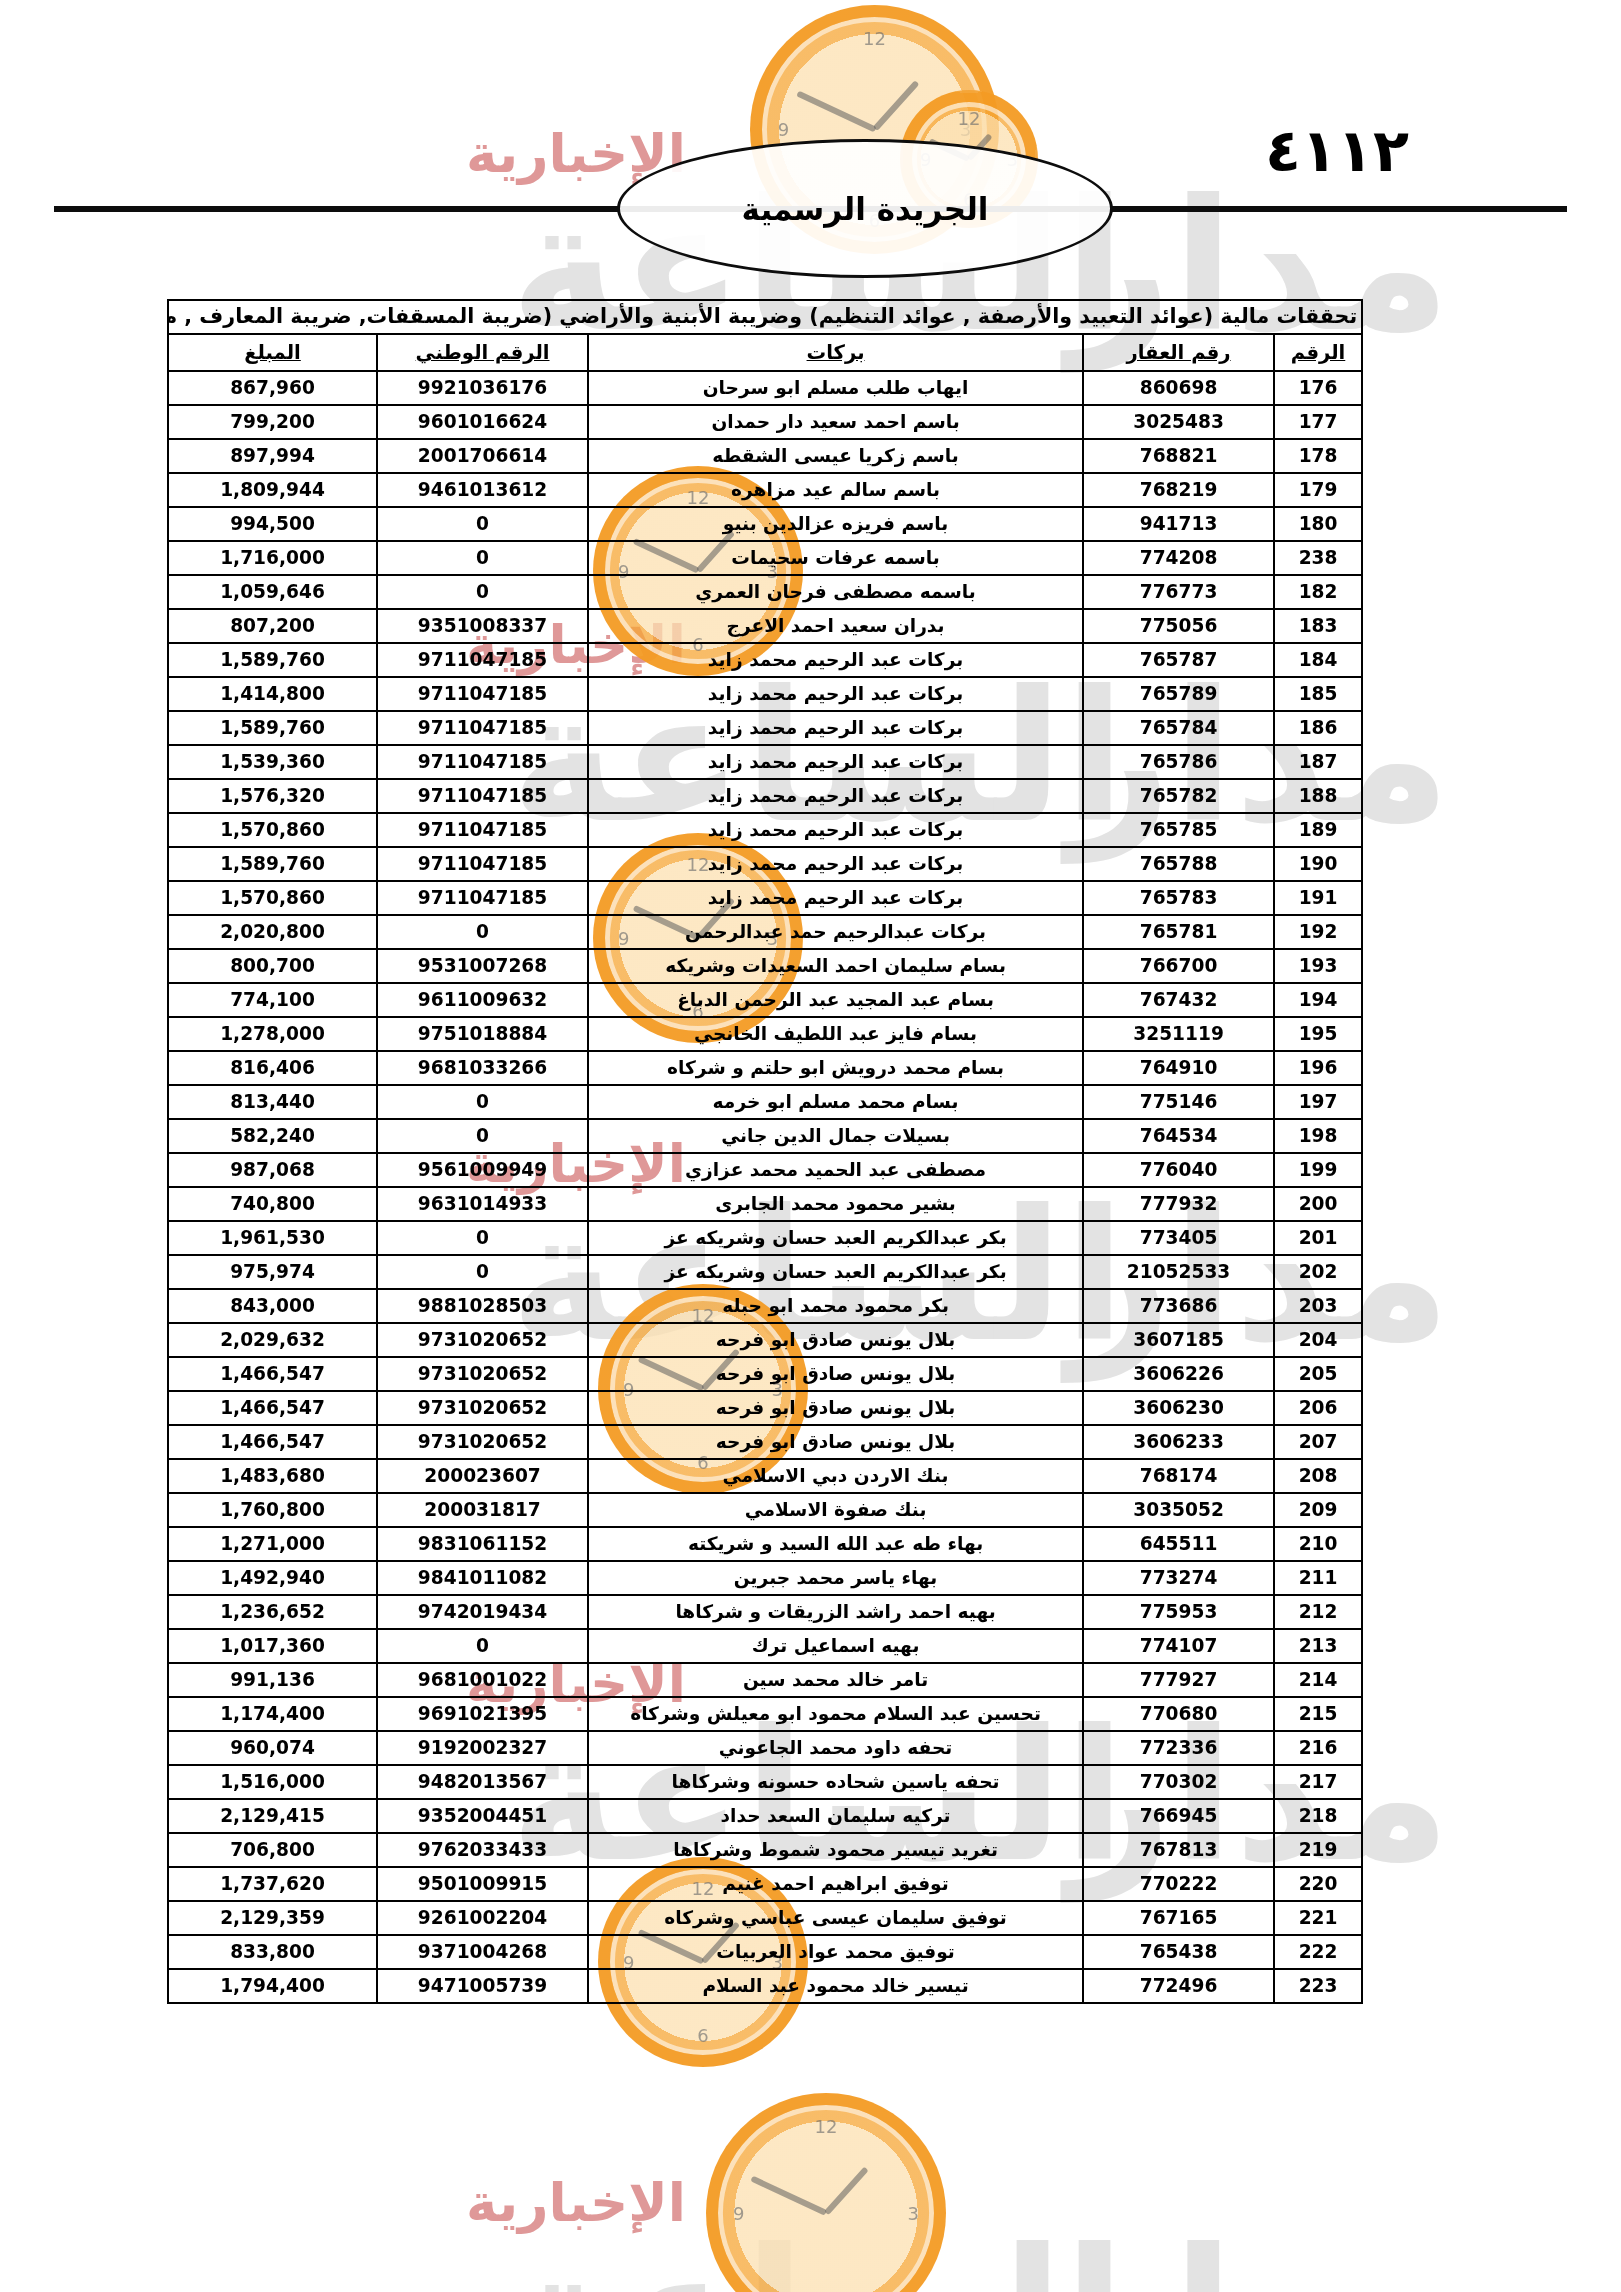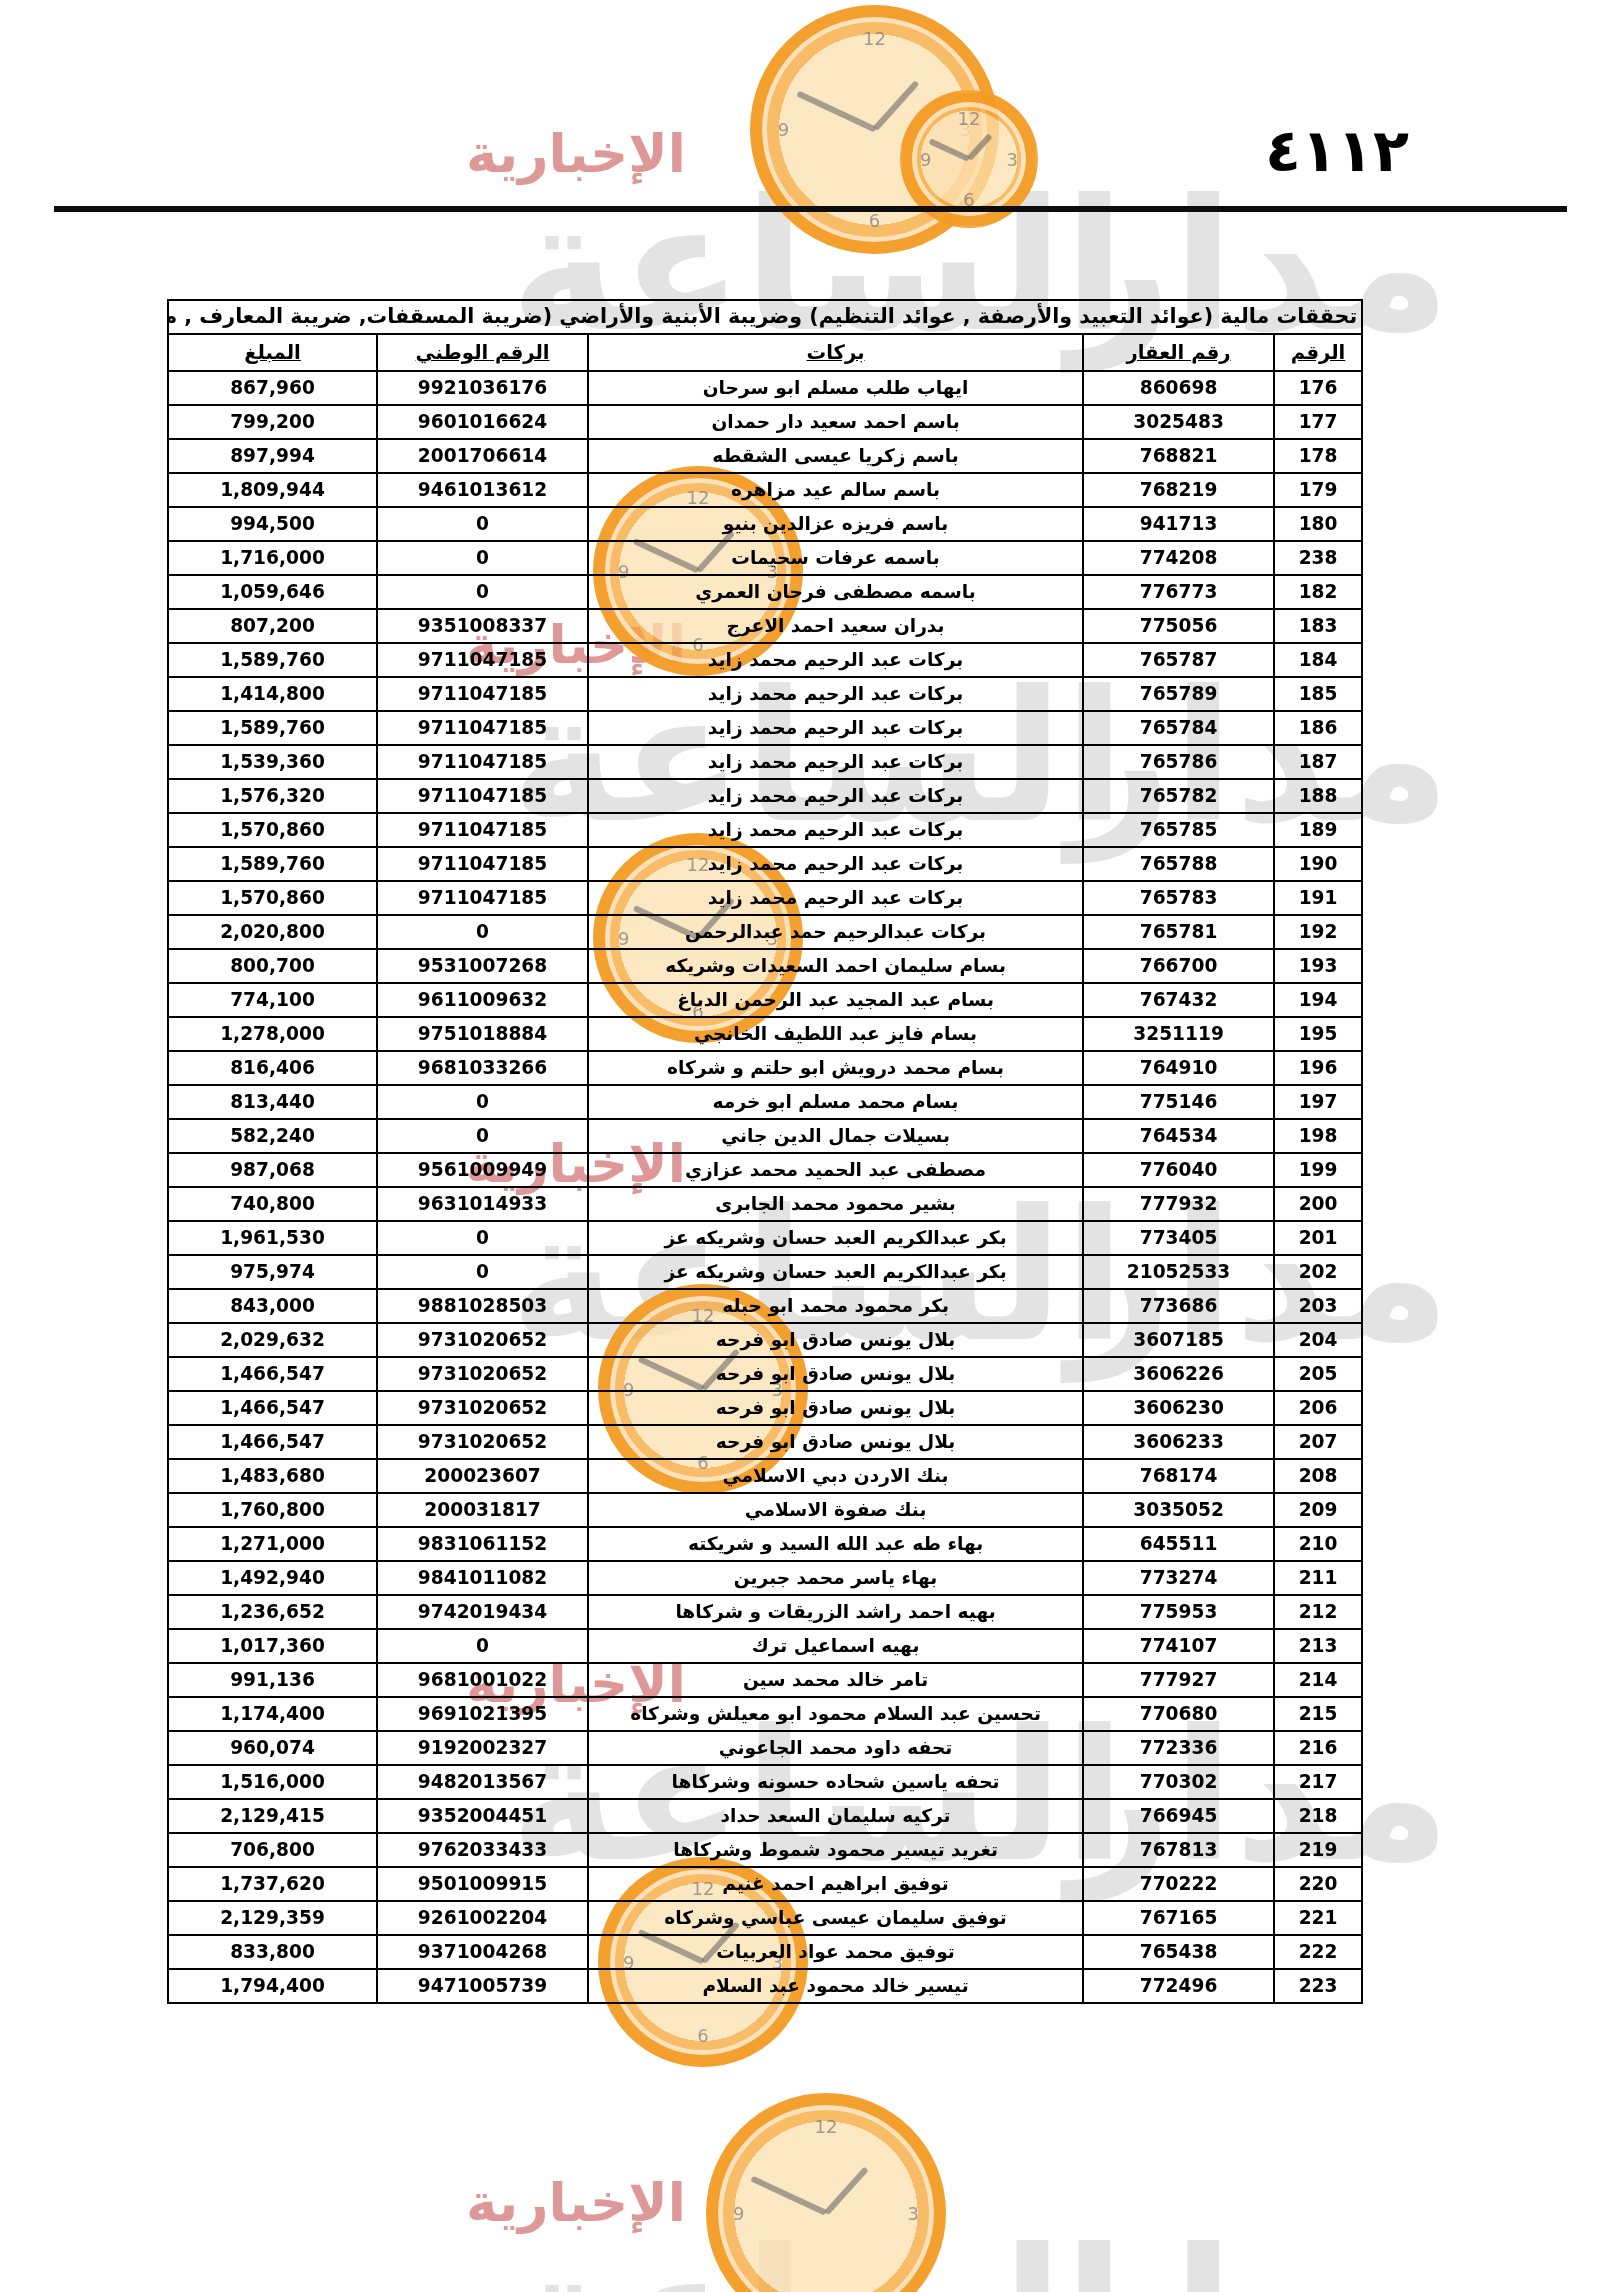--- a/index.html
+++ b/index.html
@@ -144,20 +144,23 @@
       </div>
       <div class="wm-clock" style="left: 706px; top: 2093px; width: 216px; height: 216px;">
         <span class="cn cn0">12</span>
         <span class="cn cn1">3</span>
         <span class="cn cn2">6</span>
         <span class="cn cn3">9</span>
       </div>
     </div>
 
   <div class="top-rule"></div>
+  <div class="gazette-ellipse">
+    <span class="title">الجريدة الرسمية</span>
+  </div>
   <div class="page-number">٤١١٢</div>
 
   <table class="records">
     <colgroup>
       <col style="width:88px;">
       <col style="width:191px;">
       <col style="width:495px;">
       <col style="width:211px;">
       <col style="width:209px;">
     </colgroup>

